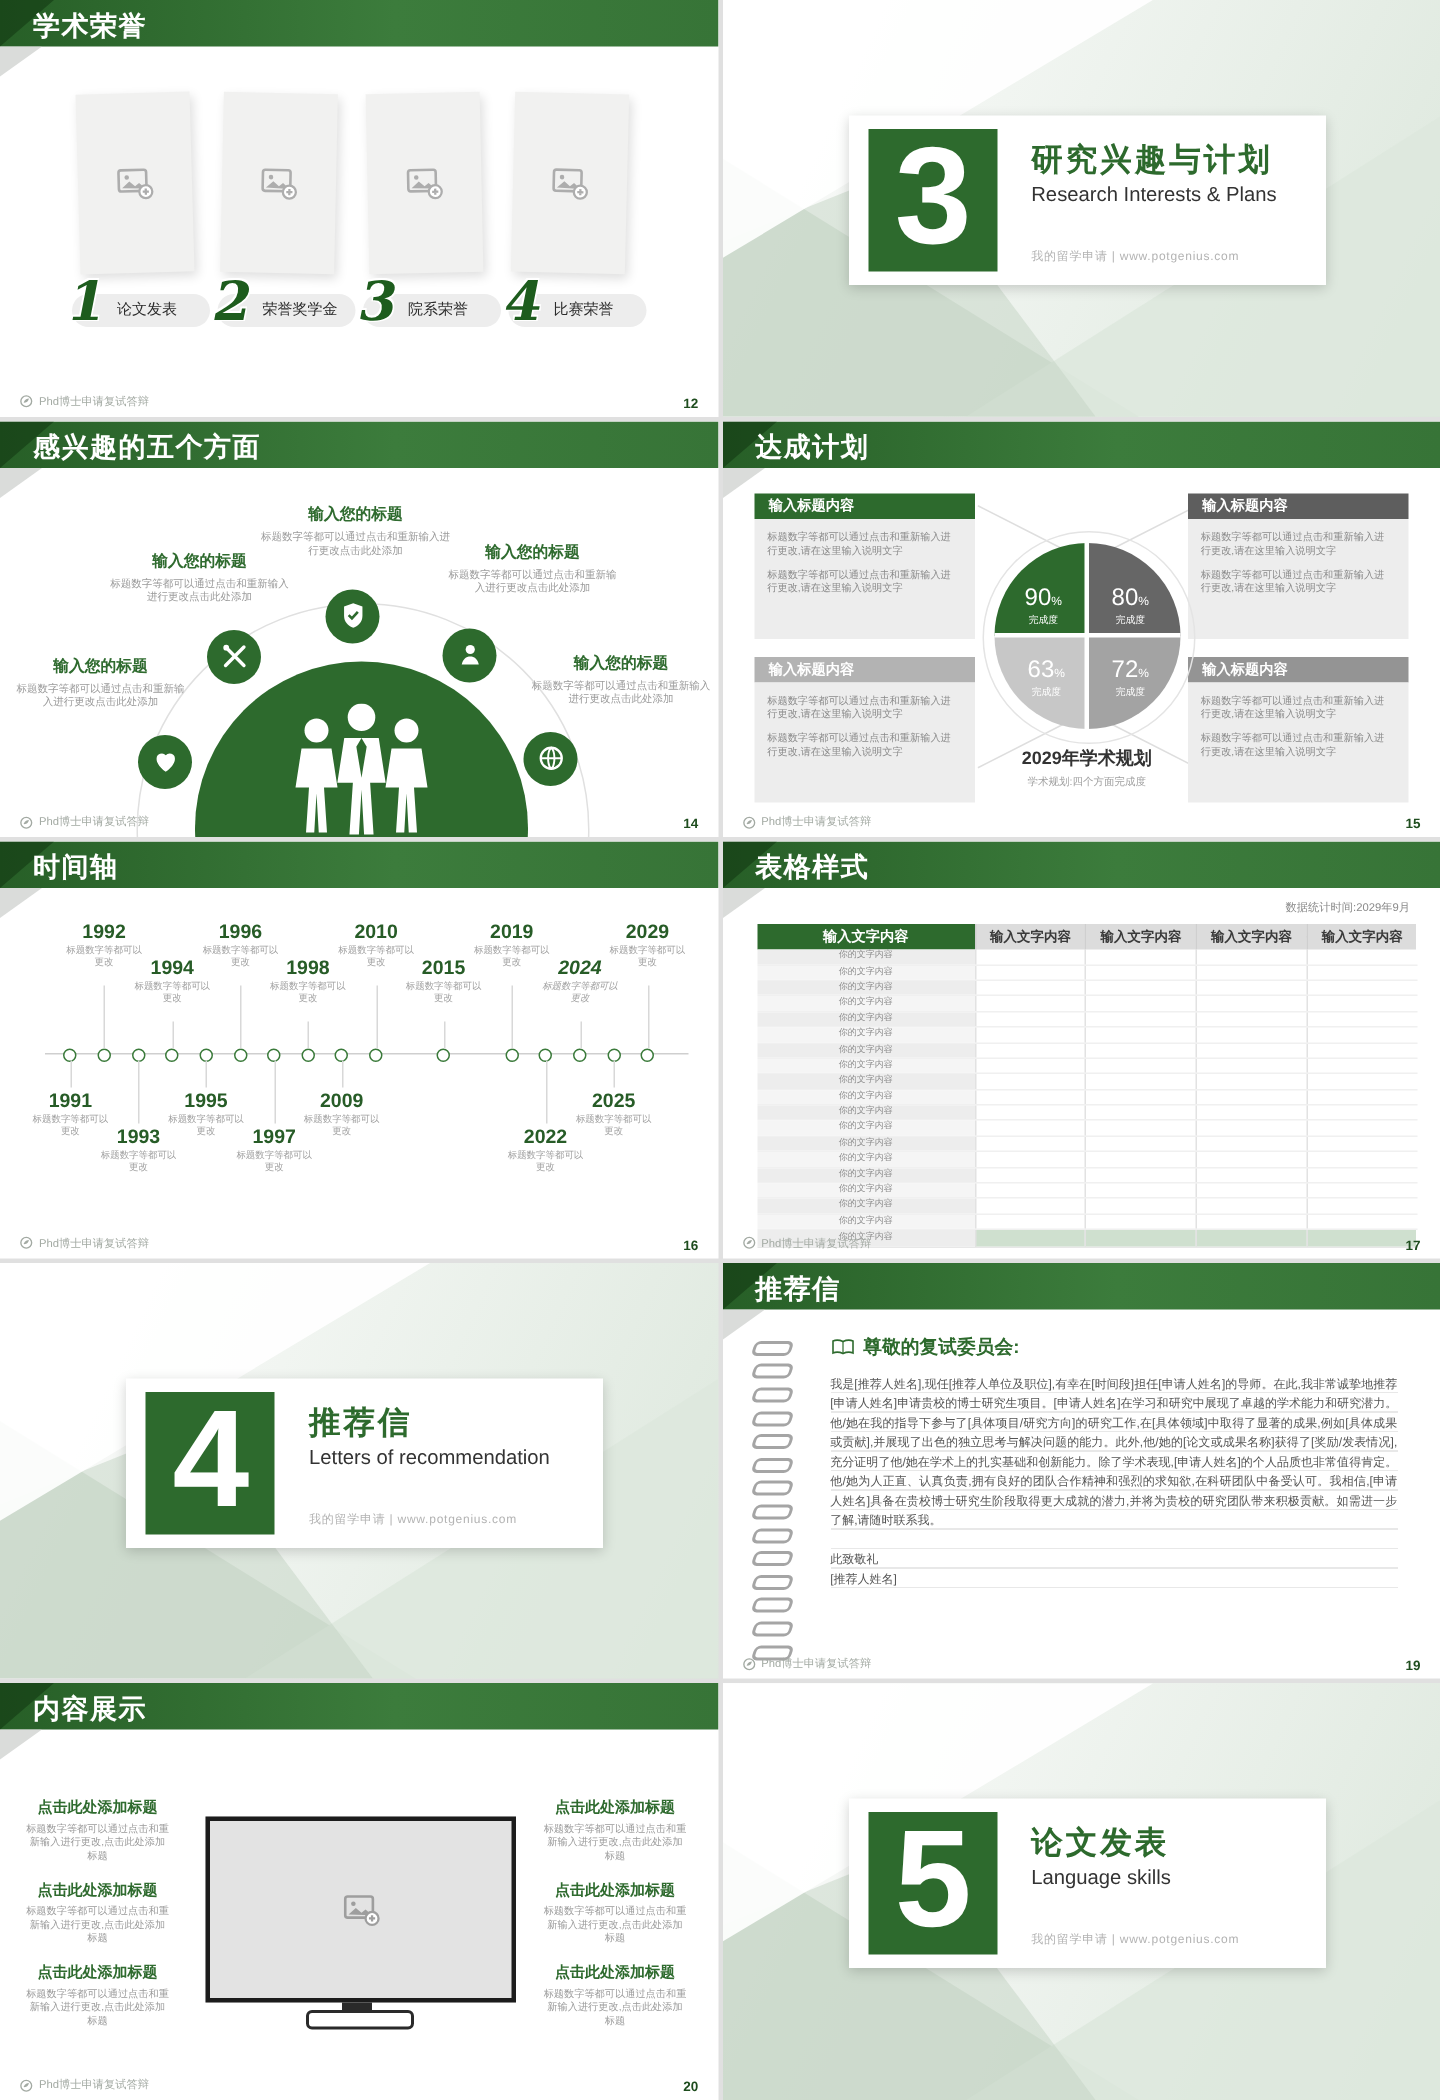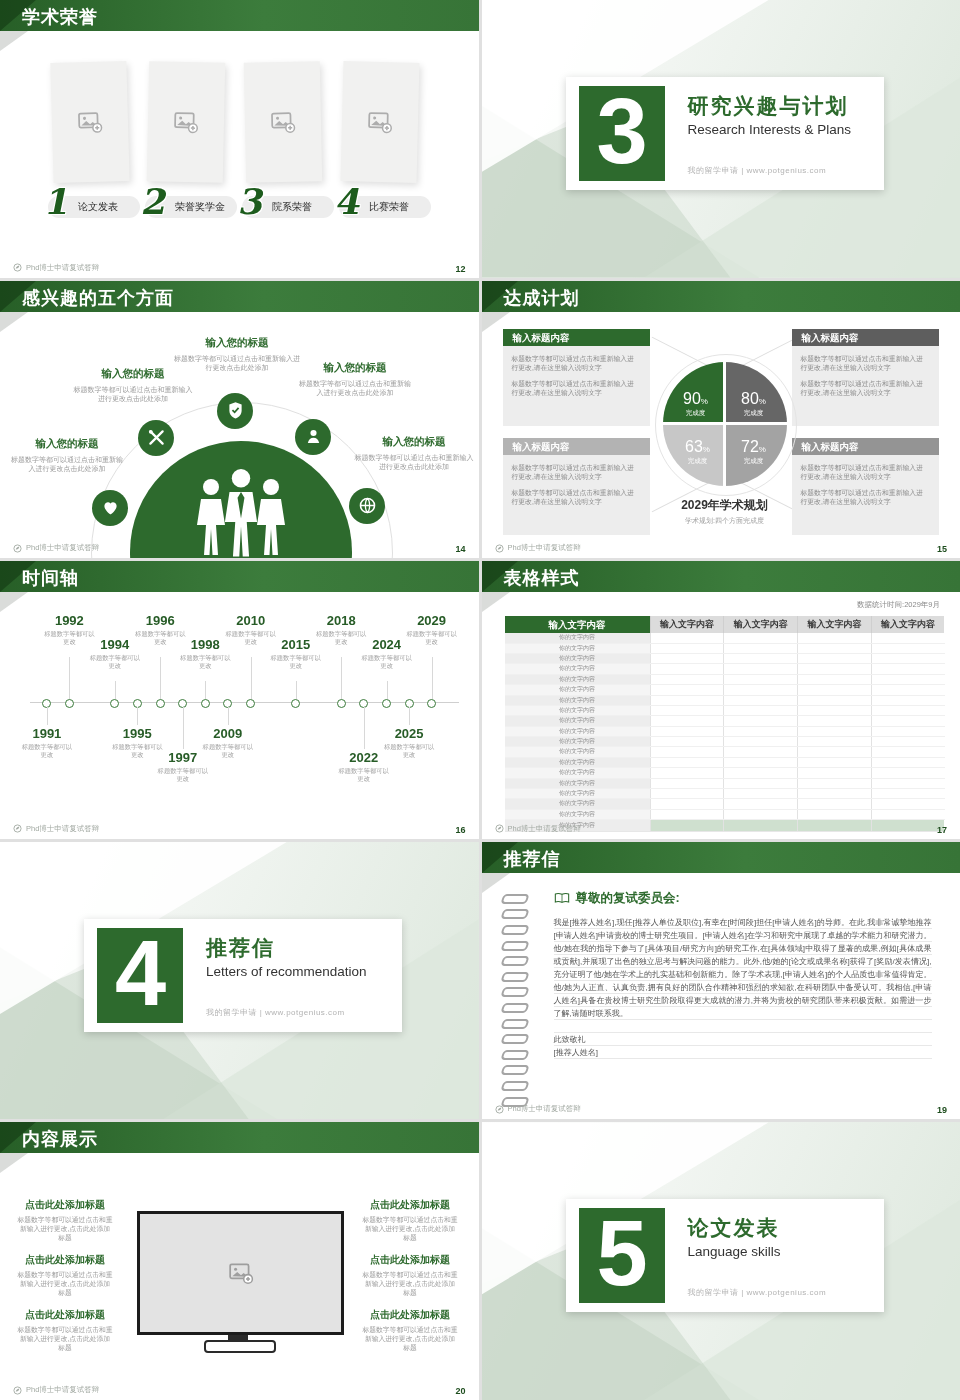--- a/index.html
+++ b/index.html
@@ -415,20 +415,28 @@
         </div>
       </div>
         <div class="tl-item above lv1" style="left: 14.5%;">
         <span class="dot"></span>
         <span class="stick"></span>
         <div class="lbl">
           <div class="yr">1992</div>
           <div class="nt">标题数字等都可以更改</div>
         </div>
       </div>
+        <div class="tl-item below lv2" style="left: 19.3%;">
+        <span class="dot"></span>
+        <span class="stick"></span>
+        <div class="lbl">
+          <div class="yr">1993</div>
+          <div class="nt">标题数字等都可以更改</div>
+        </div>
+      </div>
         <div class="tl-item above lv2" style="left: 24%;">
         <span class="dot"></span>
         <span class="stick"></span>
         <div class="lbl">
           <div class="yr">1994</div>
           <div class="nt">标题数字等都可以更改</div>
         </div>
       </div>
         <div class="tl-item below lv1" style="left: 28.7%;">
         <span class="dot"></span>
@@ -483,33 +491,33 @@
         <span class="stick"></span>
         <div class="lbl">
           <div class="yr">2015</div>
           <div class="nt">标题数字等都可以更改</div>
         </div>
       </div>
         <div class="tl-item above lv1" style="left: 71.3%;">
         <span class="dot"></span>
         <span class="stick"></span>
         <div class="lbl">
-          <div class="yr">2018</div>
+          <div class="yr">2019</div>
           <div class="nt">标题数字等都可以更改</div>
         </div>
       </div>
         <div class="tl-item below lv2" style="left: 76%;">
         <span class="dot"></span>
         <span class="stick"></span>
         <div class="lbl">
           <div class="yr">2022</div>
           <div class="nt">标题数字等都可以更改</div>
         </div>
       </div>
-        <div class="tl-item above lv2" style="left: 80.8%;">
+        <div class="tl-item above lv2" style="left: 80.8%; font-style: italic;">
         <span class="dot"></span>
         <span class="stick"></span>
         <div class="lbl">
           <div class="yr">2024</div>
           <div class="nt">标题数字等都可以更改</div>
         </div>
       </div>
         <div class="tl-item below lv1" style="left: 85.5%;">
         <span class="dot"></span>
         <span class="stick"></span>

